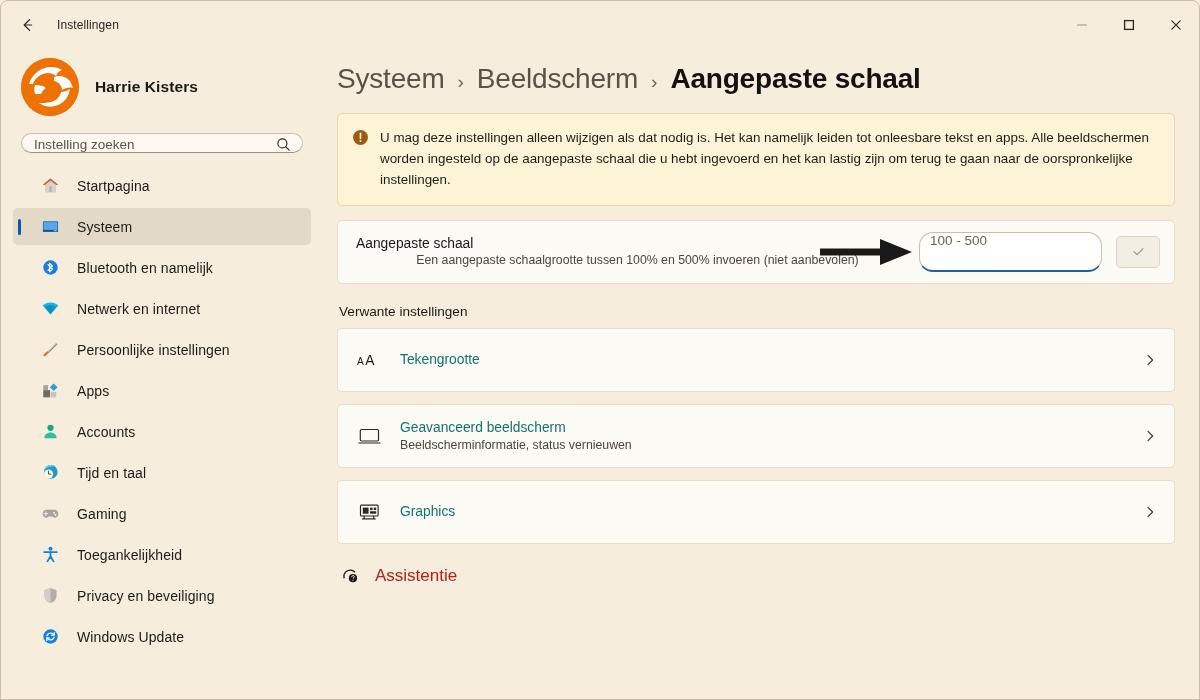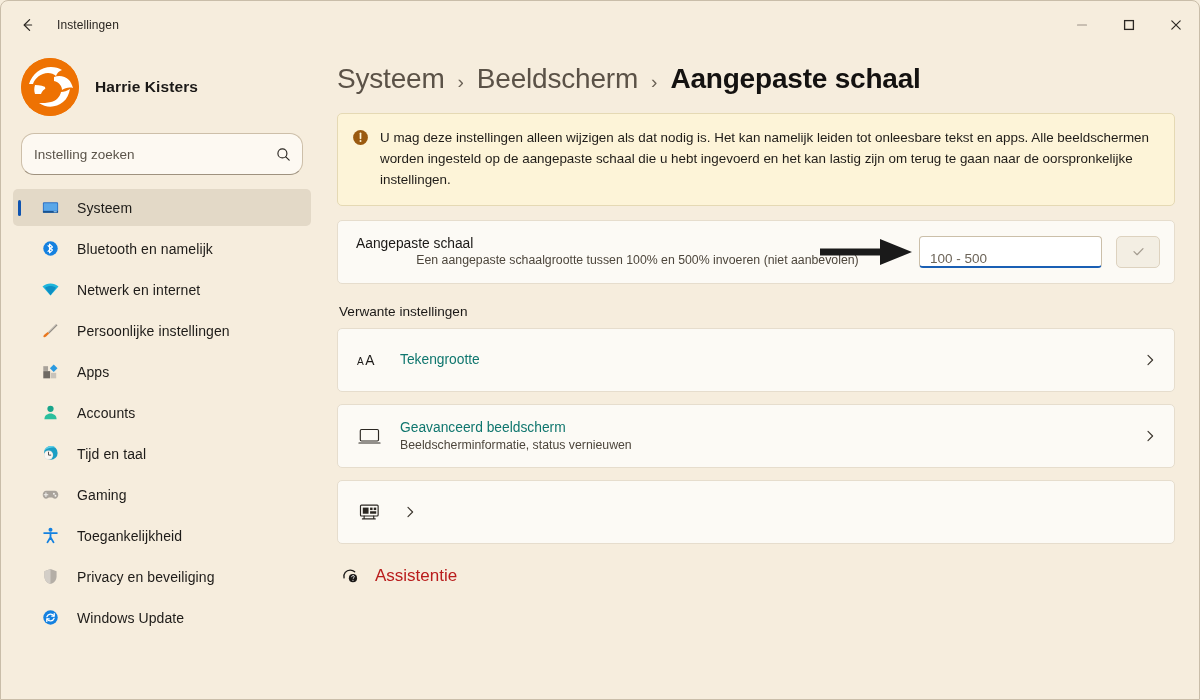--- a/index.html
+++ b/index.html
@@ -84,26 +84,26 @@
   .avatar svg { display:block; width: 58px; height: 58px; }
   .profile-name {
     margin-left: 16px;
     font-size: 15.5px;
     font-weight: 700;
     color: #1b1917;
     letter-spacing: .1px;
   }
   .searchbox {
     margin: 6px 20px 14px 20px;
-    height: 42px;
+    height: 20px;
     background: #fdf9f2;
     border: 1px solid #cdbfa9;
     border-bottom-color: #9f927f;
     border-radius: 13px;
-    display: flex; align-items: center;
+    display: flex; align-items: flex-end;
     padding: 0 10px 0 12px;
     cursor: text;
   }
   .searchbox input {
     border: 0; outline: 0; background: transparent;
     flex: 1;
     font-family: "Liberation Sans", sans-serif;
     font-size: 13.5px;
     color: #2b2722;
   }
@@ -217,27 +217,27 @@
   .arrow-annotation {
     position: absolute;
     left: 480px;
     top: 50%;
     transform: translateY(-50%);
     pointer-events: none;
   }
   .arrow-annotation svg { display: block; }
   .scale-input-wrap {
     width: 183px;
-    height: 32px;
+    height: 40px;
     flex: 0 0 183px;
     background: #ffffff;
     border: 1px solid #cbbfa9;
     border-bottom: 2px solid #1a5fb4;
-    border-radius: 4px;
-    display: flex; align-items: flex-end;
+    border-radius: 14px;
+    display: flex; align-items: flex-start;
     padding: 0 10px;
     margin-right: 14px;
   }
   .scale-input-wrap input {
     border: 0; outline: 0; background: transparent;
     width: 100%;
     font-family: "Liberation Sans", sans-serif;
     font-size: 13.5px;
     color: #2b2722;
   }
@@ -355,20 +355,30 @@
         <span class="search-ico">
           <svg width="15" height="15" viewBox="0 0 15 15">
             <circle cx="6.4" cy="6.4" r="4.5" fill="none" stroke="#2b2722" stroke-width="1.15"></circle>
             <path d="M9.8 9.8 13.2 13.2" stroke="#2b2722" stroke-width="1.15" stroke-linecap="round"></path>
           </svg>
         </span>
       </div>
 
       <div class="navlist">
 
+        <div class="navitem">
+          <span class="navicon">
+            <svg width="19" height="19" viewBox="0 0 20 20">
+              <path d="M10 2.6 2.6 8.6v.9h2.1V17h10.6V9.5h2.1v-.9z" fill="#b9b2a8"></path>
+              <path d="M10 2.6 2.6 8.6v.9h2.1V17h4V11h2.6v6h4V9.5h2.1v-.9z" fill="#d7d1c8"></path>
+              <path d="M10 2.6 2.6 8.6v.9h1.3L10 4.7l6.1 4.8h1.3v-.9z" fill="#e2501b"></path>
+            </svg>
+          </span>
+          <span class="navlabel">Startpagina</span>
+        </div>
 
         <div class="navitem active">
           <span class="navicon">
             <svg width="19" height="19" viewBox="0 0 20 20">
               <rect x="2" y="4.6" width="16" height="11" rx="1.1" fill="#2b6fc4"></rect>
               <rect x="2.9" y="5.5" width="14.2" height="8" rx=".6" fill="#5aa7e8"></rect>
               <rect x="2" y="13.6" width="16" height="2" rx=".6" fill="#19538f"></rect>
               <rect x="13.2" y="14" width="3.6" height="1" rx=".4" fill="#9ed2f6"></rect>
             </svg>
           </span>
@@ -576,20 +586,23 @@
         <span class="row-ico">
           <svg width="23" height="20" viewBox="0 0 24 20">
             <rect x="2.6" y="2.8" width="18.4" height="11.4" rx="1" fill="none" stroke="#2b2722" stroke-width="1.2"></rect>
             <rect x="5" y="5.4" width="6" height="6.4" fill="#2b2722"></rect>
             <rect x="12.6" y="5.4" width="2.6" height="2.6" fill="#2b2722"></rect>
             <rect x="16.4" y="5.4" width="2.6" height="2.6" fill="#2b2722"></rect>
             <rect x="12.6" y="9.2" width="6.4" height="2.6" fill="#2b2722"></rect>
             <path d="M6.4 14.2v3M16.4 14.2v3M4.6 17.2h13.4" stroke="#2b2722" stroke-width="1.2" stroke-linecap="round"></path>
           </svg>
         </span>
+        <div class="setting-texts">
+          <div class="row-title">Graphics</div>
+        </div>
         <span class="chevron">
           <svg width="14" height="14" viewBox="0 0 14 14">
             <path d="M5 2.4 9.6 7 5 11.6" fill="none" stroke="#3a342c" stroke-width="1.15" stroke-linecap="round" stroke-linejoin="round"></path>
           </svg>
         </span>
       </div>
 
       <div class="help-link">
         <span class="help-ico">
           <svg width="19" height="19" viewBox="0 0 20 20">

